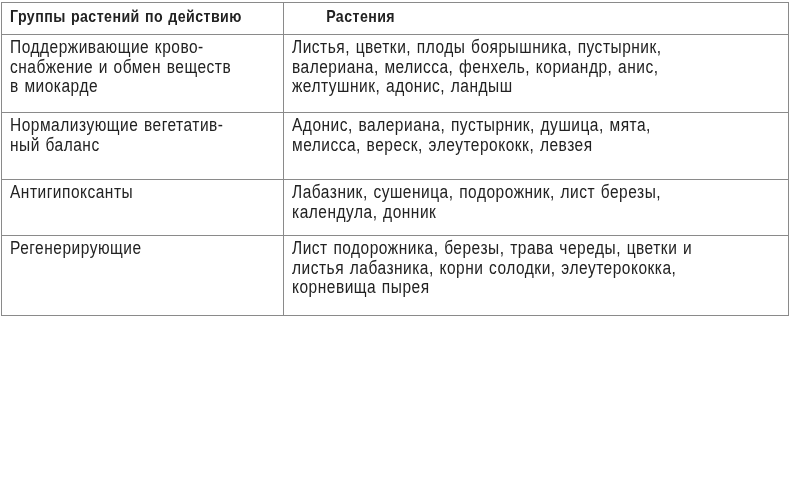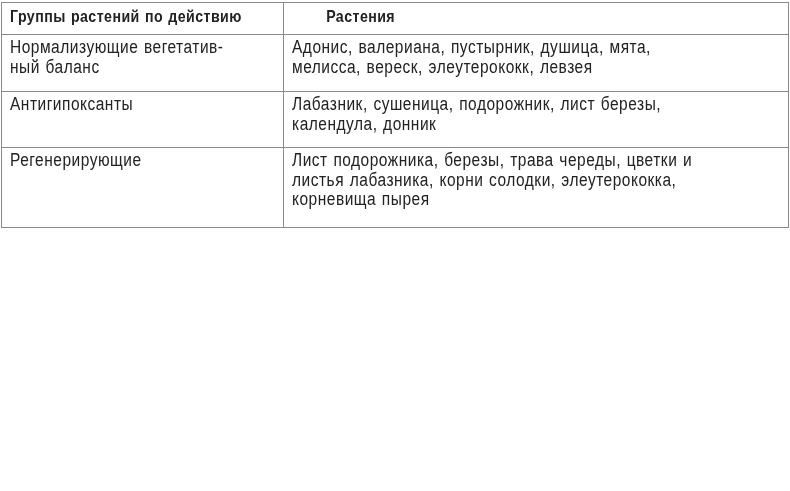--- a/index.html
+++ b/index.html
@@ -45,21 +45,29 @@
       <col class="c1">
       <col class="c2">
     </colgroup>
   <thead>
     <tr>
       <th><span class="txt">Группы растений по действию</span></th>
       <th class="col2"><span class="txt">Растения</span></th>
     </tr>
   </thead>
   <tbody>
-    <tr style="height:57px">
+    <tr style="height:78px">
+      <td><span class="txt">Поддерживающие крово-
+снабжение и обмен веществ
+в миокарде</span></td>
+      <td><span class="txt">Листья, цветки, плоды боярышника, пустырник,
+валериана, мелисса, фенхель, кориандр, анис,
+желтушник, адонис, ландыш</span></td>
+    </tr>
+    <tr style="height:67px">
       <td><span class="txt">Нормализующие вегетатив-
 ный баланс</span></td>
       <td><span class="txt">Адонис, валериана, пустырник, душица, мята,
 мелисса, вереск, элеутерококк, левзея</span></td>
     </tr>
     <tr style="height:56px">
       <td><span class="txt">Антигипоксанты</span></td>
       <td><span class="txt">Лабазник, сушеница, подорожник, лист березы,
 календула, донник</span></td>
     </tr>

